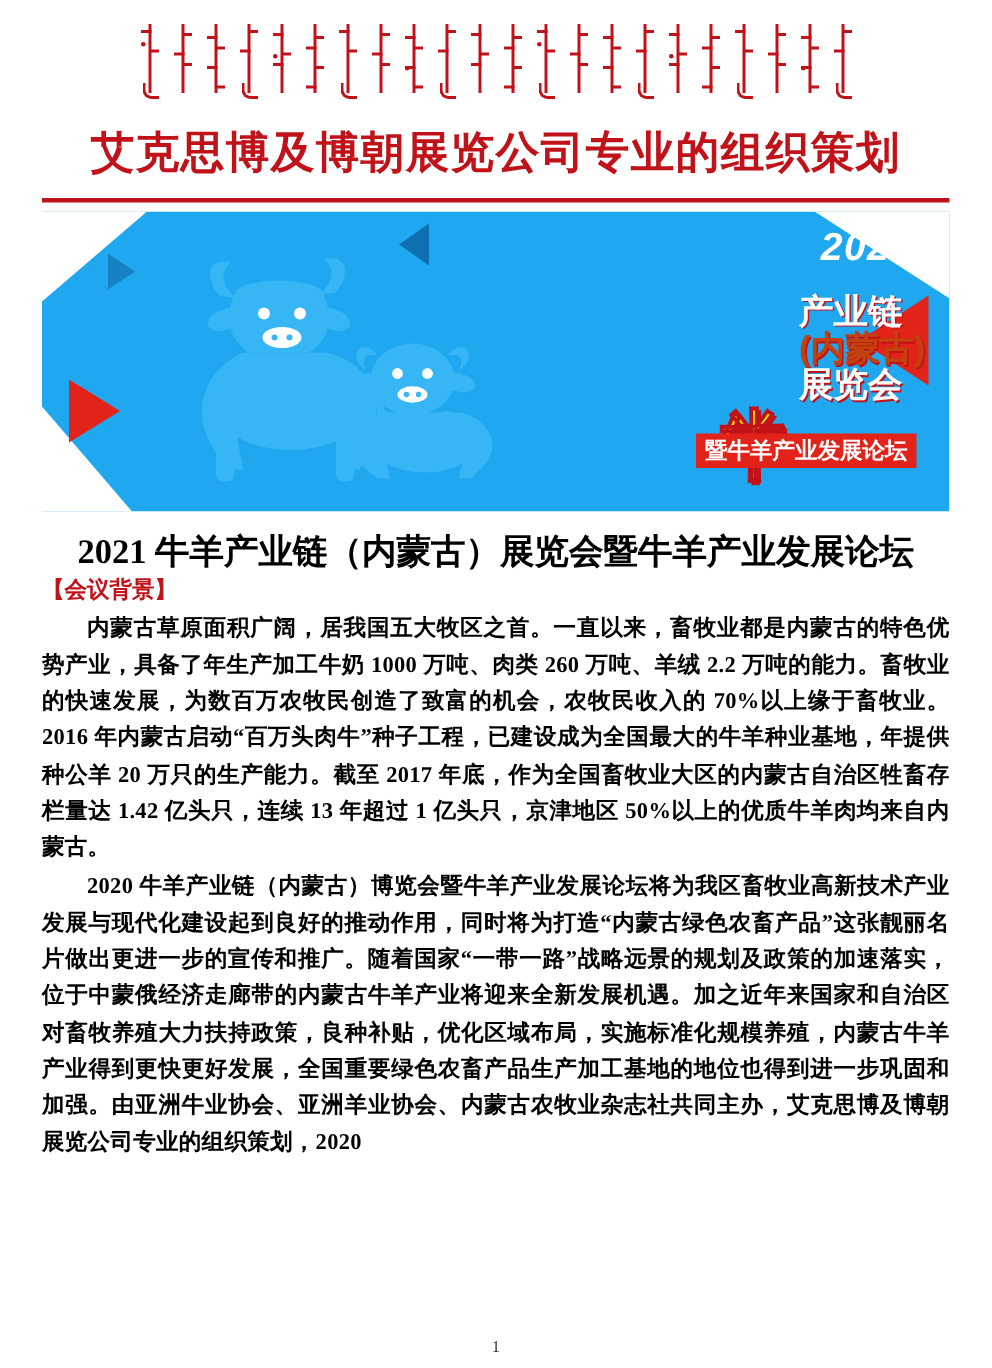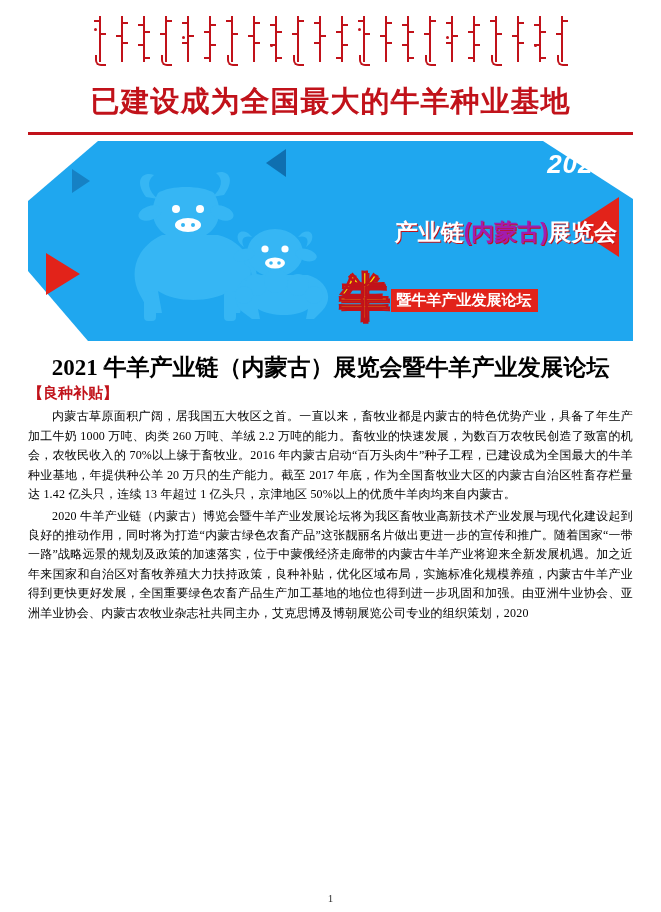--- a/index.html
+++ b/index.html
@@ -205,29 +205,29 @@
     font-weight: bold;
     line-height: 0.98;
     -webkit-text-stroke: 1px #c1121a;
     text-shadow: 2px 2px 0 #c1121a;
     writing-mode: vertical-rl;
     letter-spacing: 2px;
     height: 104px;
   }
   .chain-col {
     display: flex;
-    flex-direction: row;
+    flex-direction: column;
     align-items: flex-start;
     color: #fff;
     font-weight: bold;
     font-size: 23px;
     line-height: 1.07;
     text-shadow: 1px 1px 0 #c1121a;
   }
-  .chain-col .line2 { color: #a21caf; }
+  .chain-col .line2 { color: #c2410c; }
   .forum-bar {
     margin-top: 5px;
     background: #e2231a;
     color: #fff;
     font-size: 15px;
     font-weight: bold;
     padding: 2px 6px;
     display: inline-block;
   }
   .date-line {
@@ -261,25 +261,26 @@
   .section-heading {
     color: #c1121a;
     font-weight: bold;
     font-size: 15px;
     margin-bottom: 4px;
   }
 
   
   .body-text p {
     margin: 0 0 2px 0;
-    font-size: 12px;
+    font-size: 15px;
     line-height: 1.62;
     text-align: justify;
     text-indent: 2em;
     letter-spacing: 0.2px;
+    font-weight: bold;
   }
 
   .page-number {
     position: absolute;
     bottom: 8px;
     left: 0;
     width: 100%;
     text-align: center;
     font-size: 11px;
     color: #333;
@@ -431,21 +432,21 @@
         <div class="dot" style="top:30px"></div>
       </div>
       <div class="mong-glyph">
         <div class="spine"></div>
         <div class="tick r" style="top:6px"></div>
         <div class="tick" style="top:19px"></div>
         <div class="hook"></div>
       </div>
     </div>
 
-  <div class="company-title">已建设成为全国最大的牛羊种业基地</div>
+  <div class="company-title">艾克思博及博朝展览公司专业的组织策划</div>
   <div class="rule"></div>
 
   <div class="banner">
     <div class="blue-block"></div>
     <div class="white-notch-l"></div>
     <div class="white-notch-r"></div>
     <div class="white-notch-bl"></div>
     <div class="red-tri-left"></div>
     <div class="red-tri-right"></div>
     <div class="blue-tri-1"></div>
@@ -512,30 +513,30 @@
     <div class="banner-text">
       <div class="year-2020">2020</div>
       <div class="big-row">
         <div class="niu-yang">牛羊</div>
         <div class="chain-col">
           <div>产业链</div>
           <div class="line2">(内蒙古)</div>
           <div>展览会</div>
         </div>
       </div>
-      <div style="padding-right:6px;">
+      <div style="text-align:right; padding-right:6px;">
         <div class="forum-bar">暨牛羊产业发展论坛</div>
         
       </div>
     </div>
   </div>
 
   <div class="doc-title">2021 牛羊产业链（内蒙古）展览会暨牛羊产业发展论坛</div>
 
-  <div class="section-heading">【良种补贴】</div>
+  <div class="section-heading">【会议背景】</div>
 
   <div class="body-text">
     <p>内蒙古草原面积广阔，居我国五大牧区之首。一直以来，畜牧业都是内蒙古的特色优势产业，具备了年生产加工牛奶 1000 万吨、肉类 260 万吨、羊绒 2.2 万吨的能力。畜牧业的快速发展，为数百万农牧民创造了致富的机会，农牧民收入的 70%以上缘于畜牧业。2016 年内蒙古启动“百万头肉牛”种子工程，已建设成为全国最大的牛羊种业基地，年提供种公羊 20 万只的生产能力。截至 2017 年底，作为全国畜牧业大区的内蒙古自治区牲畜存栏量达 1.42 亿头只，连续 13 年超过 1 亿头只，京津地区 50%以上的优质牛羊肉均来自内蒙古。</p>
     <p>2020 牛羊产业链（内蒙古）博览会暨牛羊产业发展论坛将为我区畜牧业高新技术产业发展与现代化建设起到良好的推动作用，同时将为打造“内蒙古绿色农畜产品”这张靓丽名片做出更进一步的宣传和推广。随着国家“一带一路”战略远景的规划及政策的加速落实，位于中蒙俄经济走廊带的内蒙古牛羊产业将迎来全新发展机遇。加之近年来国家和自治区对畜牧养殖大力扶持政策，良种补贴，优化区域布局，实施标准化规模养殖，内蒙古牛羊产业得到更快更好发展，全国重要绿色农畜产品生产加工基地的地位也得到进一步巩固和加强。由亚洲牛业协会、亚洲羊业协会、内蒙古农牧业杂志社共同主办，艾克思博及博朝展览公司专业的组织策划，2020</p>
   </div>
 
   <div class="page-number">1</div>
 </div>
 
 </body></html>

